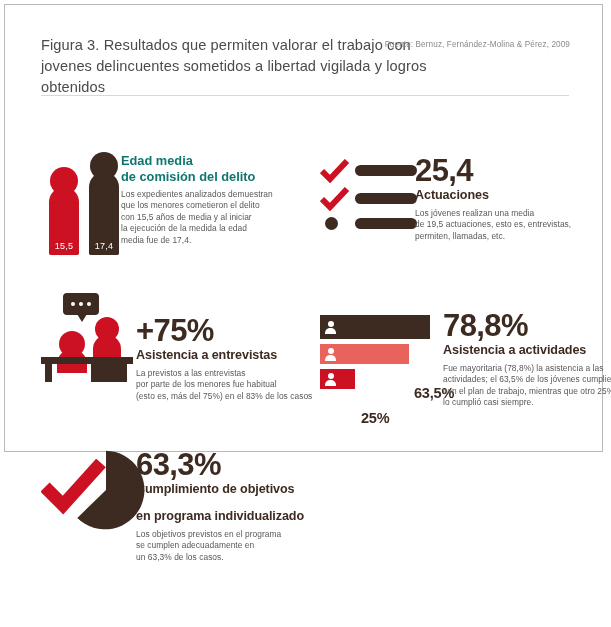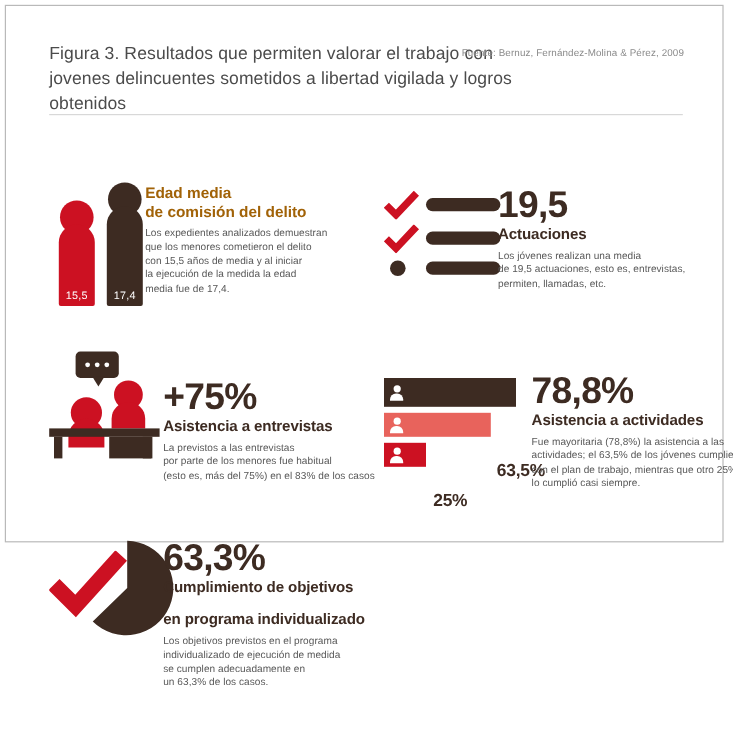--- a/index.html
+++ b/index.html
@@ -45,21 +45,21 @@
   
   .p1{left:36px;top:140px;width:265px;height:110px;}
   .person{position:absolute;bottom:0;}
   .person .head{position:absolute;left:50%;transform:translateX(-50%);border-radius:50%;}
   .person .body-sh{position:absolute;bottom:0;left:0;width:100%;border-radius:18px 18px 2px 2px;}
   .person .val{
     position:absolute;bottom:4px;left:0;width:100%;text-align:center;
     color:#fff;font-size:9px;font-weight:400;letter-spacing:.2px;
   }
   .p1 .txt{position:absolute;left:80px;top:8px;width:180px;}
-  .p1 .t1{font-size:12.8px;font-weight:700;line-height:15.5px;color:#a16207;}
+  .p1 .t1{font-size:12.8px;font-weight:700;line-height:15.5px;color:#0f766e;}
 
   
   .p2{left:315px;top:150px;width:270px;height:100px;}
   .check{position:absolute;}
   .barline{position:absolute;height:11px;border-radius:6px;background:#3d2b22;}
   .dot{position:absolute;width:13px;height:13px;border-radius:50%;background:#3d2b22;}
   .p2 .txt{position:absolute;left:95px;top:0;width:180px;}
 
   
   .p3{left:36px;top:288px;width:270px;height:110px;}
@@ -140,21 +140,21 @@
       </svg>
     </div>
 
     <div class="dot" style="left:5px;top:62px;"></div>
 
     <div class="barline" style="left:35px;top:10px;width:62px;"></div>
     <div class="barline" style="left:35px;top:38px;width:62px;"></div>
     <div class="barline" style="left:35px;top:63px;width:62px;"></div>
 
     <div class="txt">
-      <div class="big">19,5</div>
+      <div class="big">25,4</div>
       <div class="sub">Actuaciones</div>
       <div class="body">
         <div>Los jóvenes realizan una media</div>
         <div>de 19,5 actuaciones, esto es, entrevistas,</div>
         <div>permiten, llamadas, etc.</div>
       </div>
     </div>
   </div>
 
   <div class="panel p3">
@@ -236,20 +236,19 @@
     <svg style="position:absolute;left:0;top:22px;" width="66" height="56" viewBox="0 0 66 56">
       <path d="M4 28 L22 46 L60 4" fill="none" stroke="#cc1122" stroke-width="13" stroke-linecap="butt" stroke-linejoin="miter"></path>
     </svg>
 
     <div class="txt">
       <div class="big">63,3%</div>
       <div class="sub">Cumplimiento de objetivos</div>
       <div class="sub" style="margin-top:12px">en programa individualizado</div>
       <div class="body">
         <div>Los objetivos previstos en el programa</div>
-        <div>individualizado de ejecución de medida</div>
         <div>se cumplen adecuadamente en</div>
         <div>un 63,3% de los casos.</div>
       </div>
     </div>
   </div>
 
 </div>
 
 </body></html>

